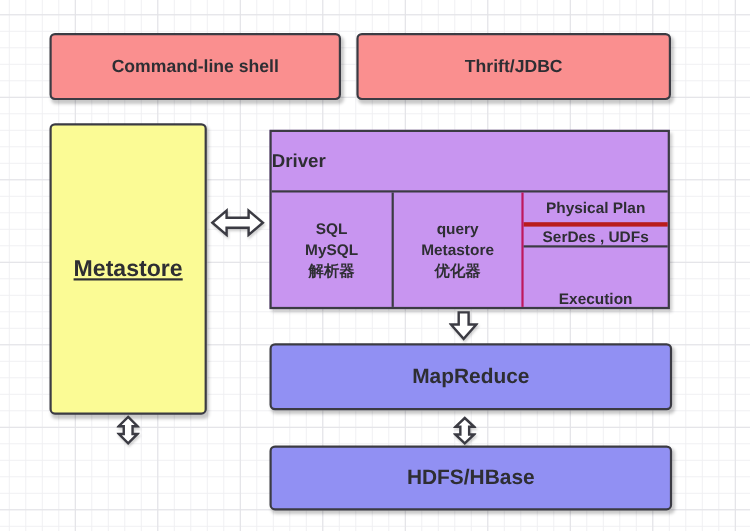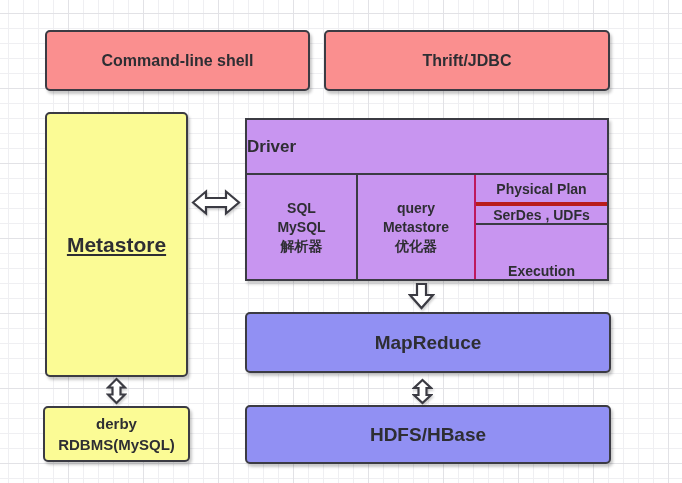--- a/index.html
+++ b/index.html
@@ -125,24 +125,20 @@
   </div>
 
   <div class="node blue rounded box-mapreduce">
     <span>MapReduce</span>
   </div>
 
   <div class="node blue rounded box-hdfs">
     <span>HDFS/HBase</span>
   </div>
 
-  <div class="node yellow rounded box-derby">
-    <span>derby</span>
-    <span>RDBMS(MySQL)</span>
-  </div>
 
   <div class="arrow" style="left:191px; top:189px;">
     <svg width="50" height="27" viewBox="0 0 50 27" aria-hidden="true">
       <polygon points="2,13.5 15,2.5 15,9 35,9 35,2.5 48,13.5 35,24.5 35,18 15,18 15,24.5"></polygon>
     </svg>
   </div>
 
   <div class="arrow" style="left:106px; top:377px;">
     <svg width="21" height="28" viewBox="0 0 21 28" aria-hidden="true">
       <polygon points="10.5,2 19,10.5 14.5,10.5 14.5,17.5 19,17.5 10.5,26 2,17.5 6.5,17.5 6.5,10.5 2,10.5"></polygon>

